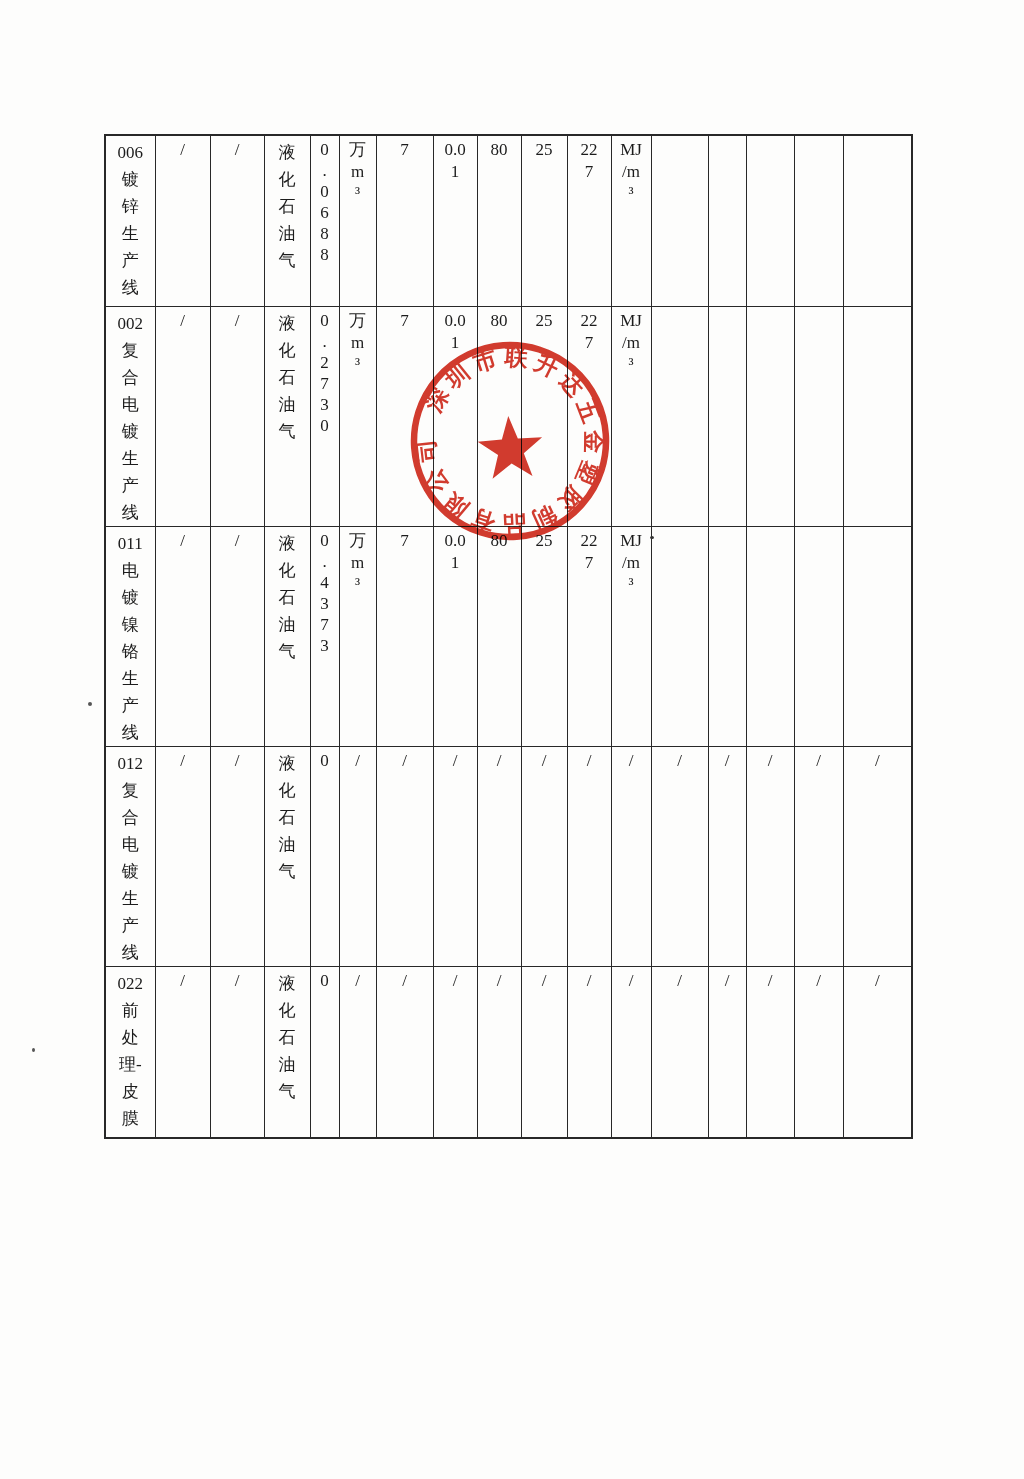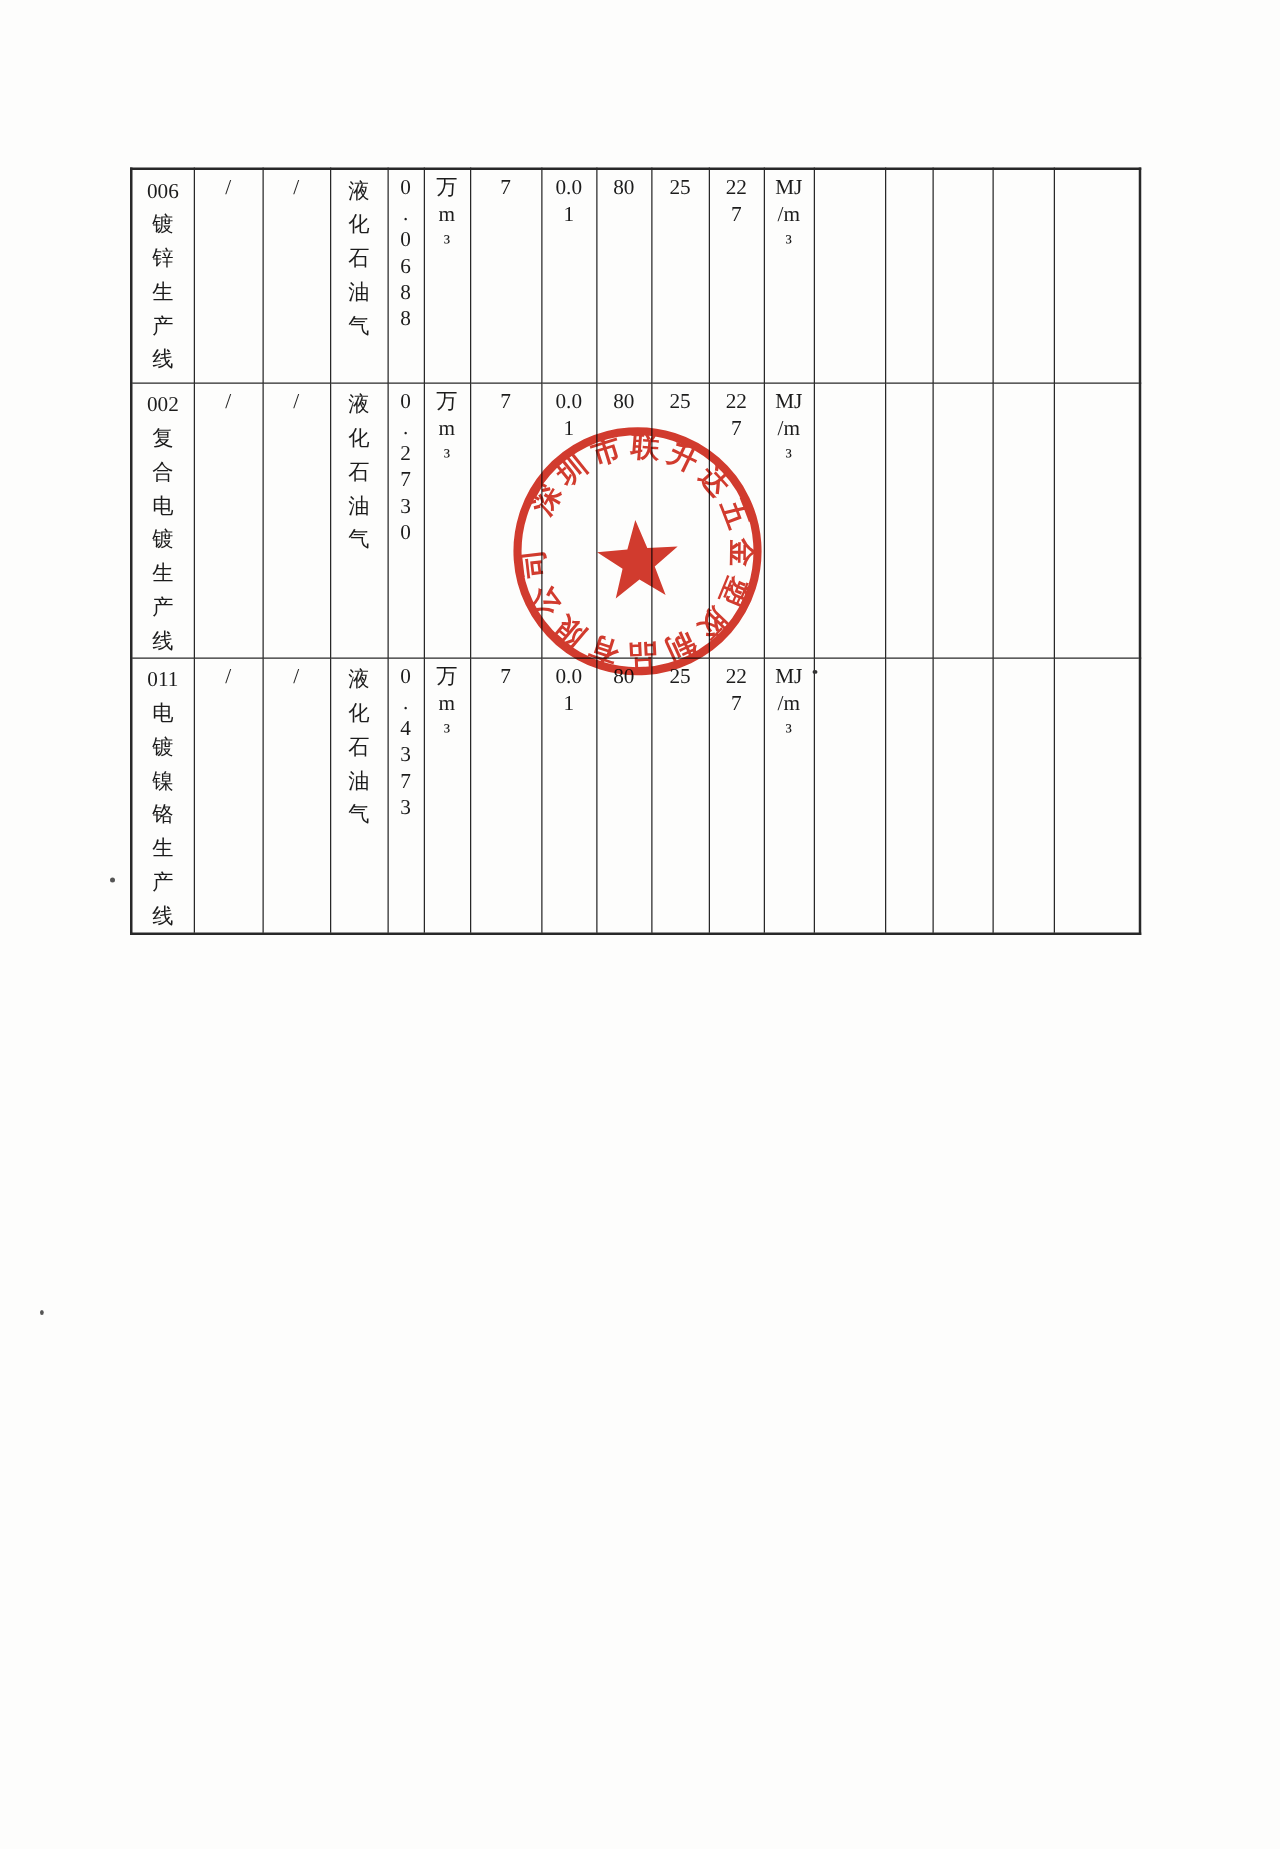--- a/index.html
+++ b/index.html
@@ -193,20 +193,78 @@
 7</td>
           <td class="cell value-cell">MJ
 /m
 ³</td>
           <td class="cell value-cell"></td>
           <td class="cell value-cell"></td>
           <td class="cell value-cell"></td>
           <td class="cell value-cell"></td>
           <td class="cell value-cell"></td>
         </tr>
+        <tr class="row-3">
+          <td class="cell label-cell">012
+复
+合
+电
+镀
+生
+产
+线</td>
+          <td class="cell value-cell">/</td>
+          <td class="cell value-cell">/</td>
+          <td class="cell fuel-cell">液
+化
+石
+油
+气</td>
+          <td class="cell amount-cell">0</td>
+          <td class="cell value-cell">/</td>
+          <td class="cell value-cell">/</td>
+          <td class="cell value-cell">/</td>
+          <td class="cell value-cell">/</td>
+          <td class="cell value-cell">/</td>
+          <td class="cell value-cell">/</td>
+          <td class="cell value-cell">/</td>
+          <td class="cell value-cell">/</td>
+          <td class="cell value-cell">/</td>
+          <td class="cell value-cell">/</td>
+          <td class="cell value-cell">/</td>
+          <td class="cell value-cell">/</td>
+        </tr>
+        <tr class="row-5">
+          <td class="cell label-cell">022
+前
+处
+理-
+皮
+膜</td>
+          <td class="cell value-cell">/</td>
+          <td class="cell value-cell">/</td>
+          <td class="cell fuel-cell">液
+化
+石
+油
+气</td>
+          <td class="cell amount-cell">0</td>
+          <td class="cell value-cell">/</td>
+          <td class="cell value-cell">/</td>
+          <td class="cell value-cell">/</td>
+          <td class="cell value-cell">/</td>
+          <td class="cell value-cell">/</td>
+          <td class="cell value-cell">/</td>
+          <td class="cell value-cell">/</td>
+          <td class="cell value-cell">/</td>
+          <td class="cell value-cell">/</td>
+          <td class="cell value-cell">/</td>
+          <td class="cell value-cell">/</td>
+          <td class="cell value-cell">/</td>
+        </tr>
       </tbody>
   </table>
 
   <div class="stamp">
     <svg width="220" height="220" viewBox="0 0 220 220">
       <circle cx="110" cy="110" r="96" fill="none" stroke="#cf2a1c" stroke-width="6.5"></circle>
       <path id="seal-ring-path" d="M 41.1 77.9 A 76 76 0 1 1 36.6 90.3" fill="none"></path>
       <text font-size="23" fill="#cf2a1c">
         <textPath href="#seal-ring-path" textLength="452" lengthAdjust="spacing">深圳市联升达五金塑胶制品有限公司</textPath>
       </text>

